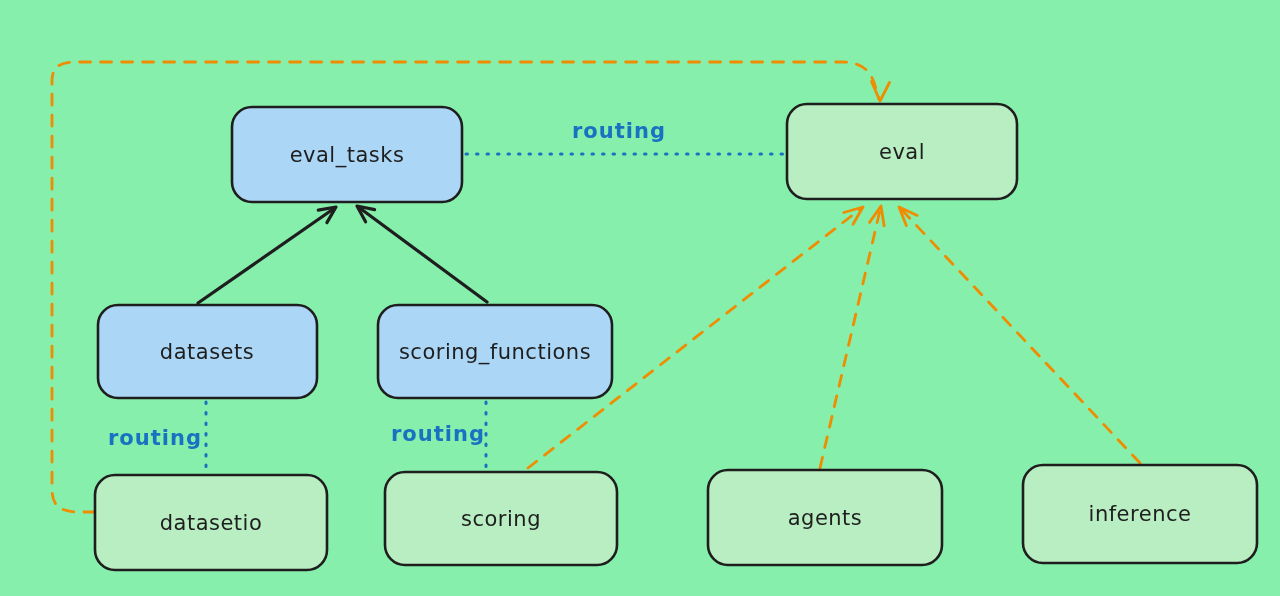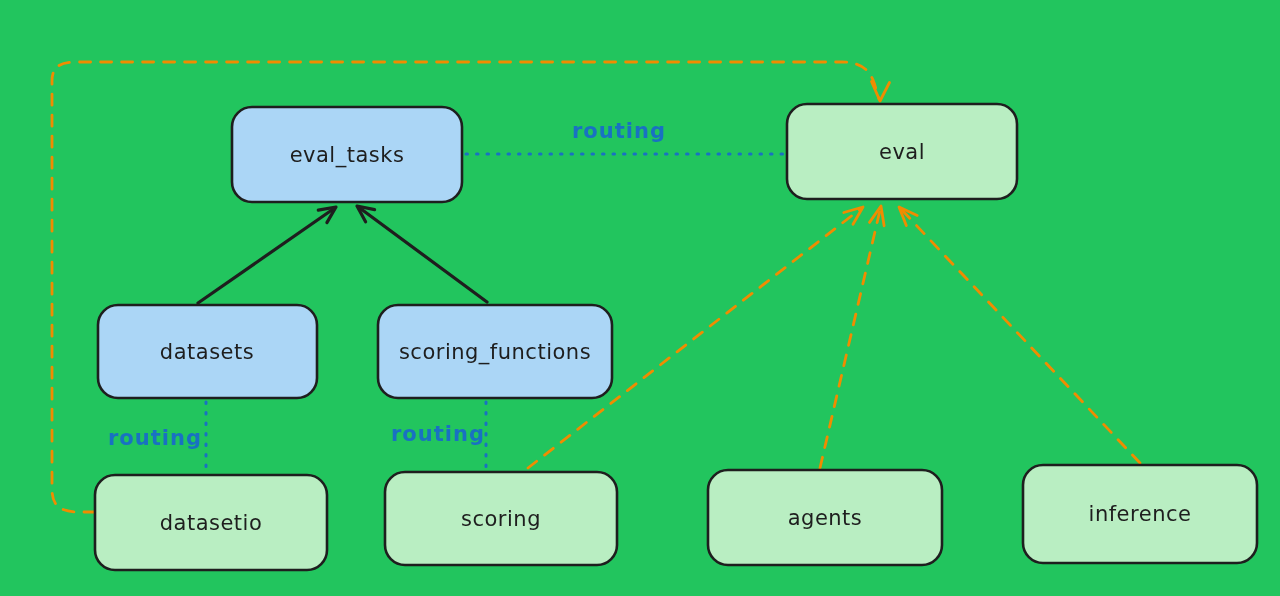--- a/index.html
+++ b/index.html
@@ -5,21 +5,21 @@
   html, body {
     margin: 0;
     padding: 0;
     background: #ffffff;
     font-family: "DejaVu Sans", "Liberation Sans", sans-serif;
   }
   .canvas-wrap {
     position: relative;
     width: 1280px;
     height: 596px;
-    background: #22c55e;
+    background: #86efac;
     overflow: hidden;
   }
   svg { display: block; }
 
   .node-box {
     stroke: #1e1e1e;
     stroke-width: 2.6;
   }
   .node-label {
     fill: #1e1e1e;

